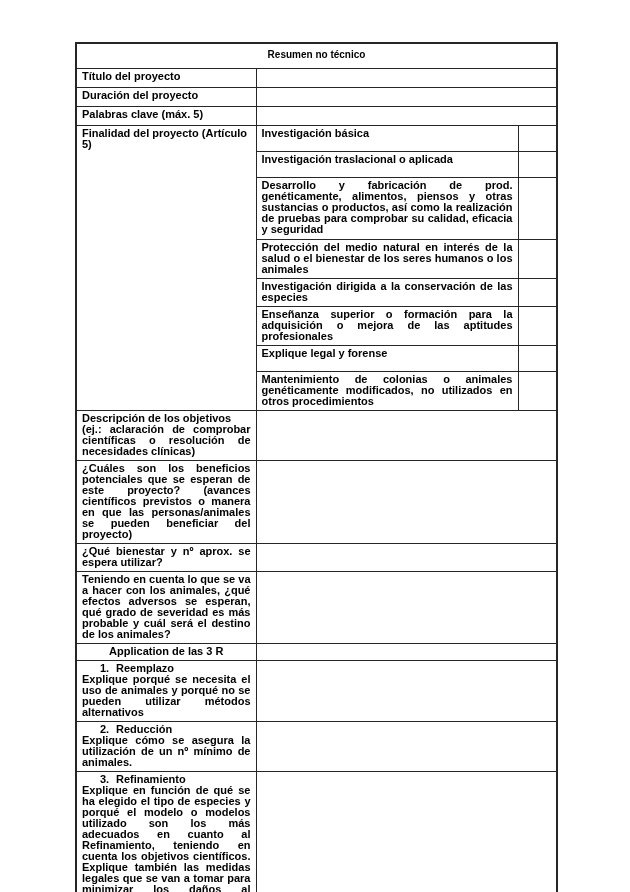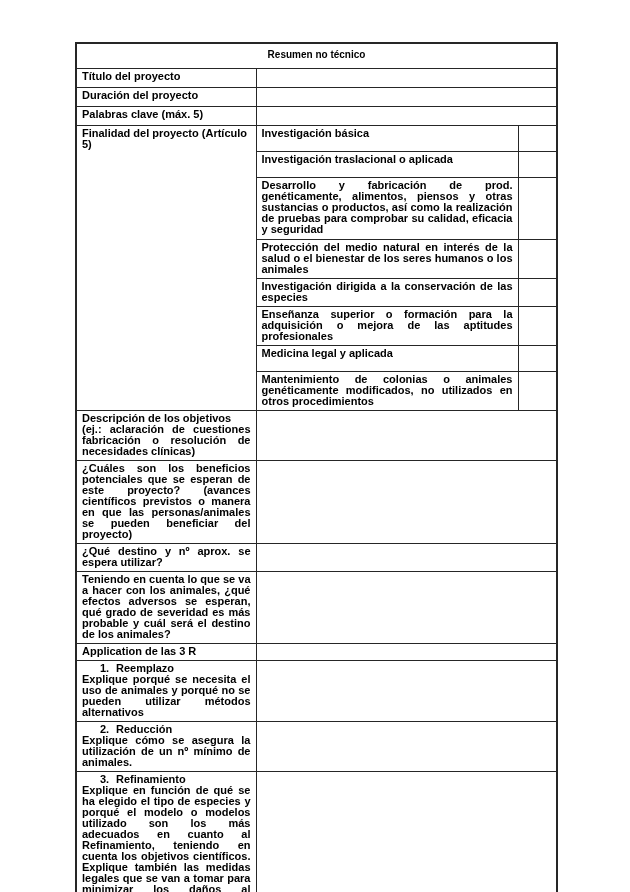--- a/index.html
+++ b/index.html
@@ -58,21 +58,21 @@
   tr.rh-o2 { height: 62px; }
   tr.rh-o3 { height: 36px; padding-left: 33px; }
   tr.rh-o4 { height: 26px; }
   tr.rh-o5 { height: 36px; margin-top: 36px; }
   tr.rh-o6 { height: 26px; }
   tr.rh-o7 { height: 38px; }
   tr.rh-desc   { height: 34px; }
   tr.rh-cuales { height: 60px; }
   tr.rh-esp    { height: 27px; }
   tr.rh-ten    { height: 60px; }
-  tr.rh-app    { height: 14px; }
+  tr.rh-app    { height: 14px; text-align: center; }
   tr.rh-r1 { height: 54px; }
   tr.rh-r2 { height: 50px; }
   tr.rh-r3 { height: 112px; }
 </style>
 </head>
 <body>
 
 <div class="page">
   <table class="form">
     <colgroup>
@@ -118,43 +118,43 @@
     </tr>
     <tr class="rh-o4">
       <td class="opt">Investigación dirigida a la conservación de las especies</td>
       <td></td>
     </tr>
     <tr class="rh-o5">
       <td class="opt">Enseñanza superior o formación para la adquisición o mejora de las aptitudes profesionales</td>
       <td></td>
     </tr>
     <tr class="rh-o6">
-      <td class="opt">Medicina legal y aplicada</td>
+      <td class="opt">Explique legal y forense</td>
       <td></td>
     </tr>
     <tr class="rh-o7">
       <td class="opt">Mantenimiento de colonias o animales genéticamente modificados, no utilizados en otros procedimientos</td>
       <td></td>
     </tr>
 
     <tr class="rh-desc">
       <td>
         <div>Descripción de los objetivos</div>
-        <div class="just">(ej.: aclaración de cuestiones fabricación o resolución de necesidades clínicas)</div>
+        <div class="just">(ej.: aclaración de comprobar científicas o resolución de necesidades clínicas)</div>
       </td>
       <td colspan="2"></td>
     </tr>
 
     <tr class="rh-cuales">
       <td class="just">¿Cuáles son los beneficios potenciales que se esperan de este proyecto? (avances científicos previstos o manera en que las personas/animales se pueden beneficiar del proyecto)</td>
       <td colspan="2"></td>
     </tr>
 
     <tr class="rh-esp">
-      <td class="just">¿Qué destino y nº aprox. se espera utilizar?</td>
+      <td class="just">¿Qué bienestar y nº aprox. se espera utilizar?</td>
       <td colspan="2"></td>
     </tr>
 
     <tr class="rh-ten">
       <td class="just">Teniendo en cuenta lo que se va a hacer con los animales, ¿qué efectos adversos se esperan, qué grado de severidad es más probable y cuál será el destino de los animales?</td>
       <td colspan="2"></td>
     </tr>
 
     <tr class="rh-app">
       <td>Application de las 3 R</td>

